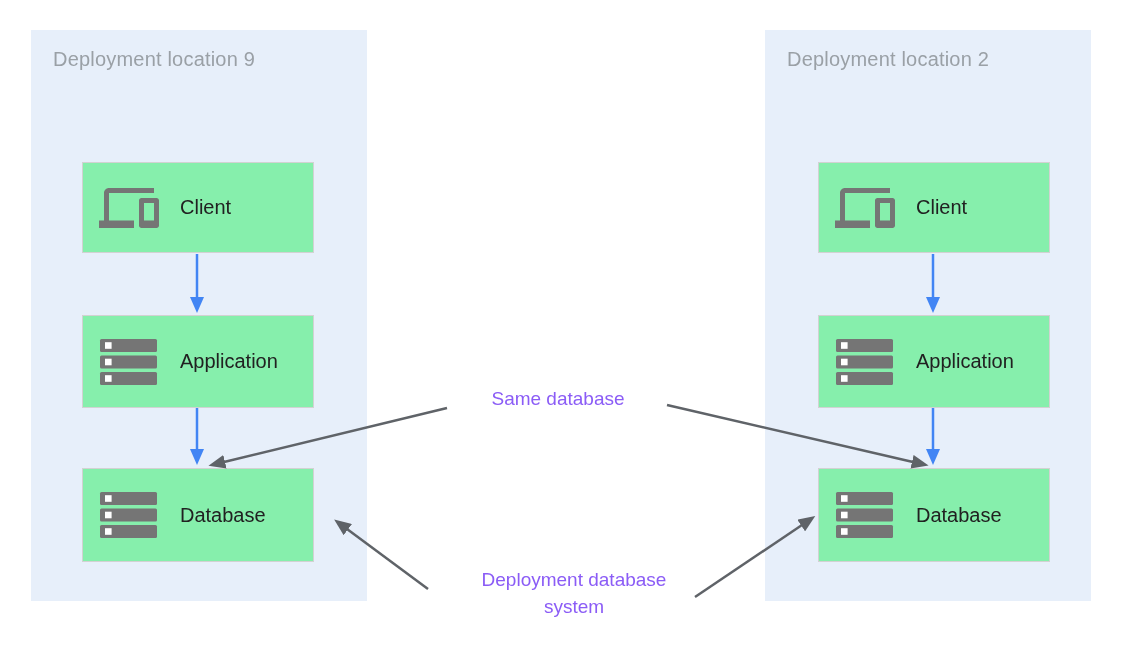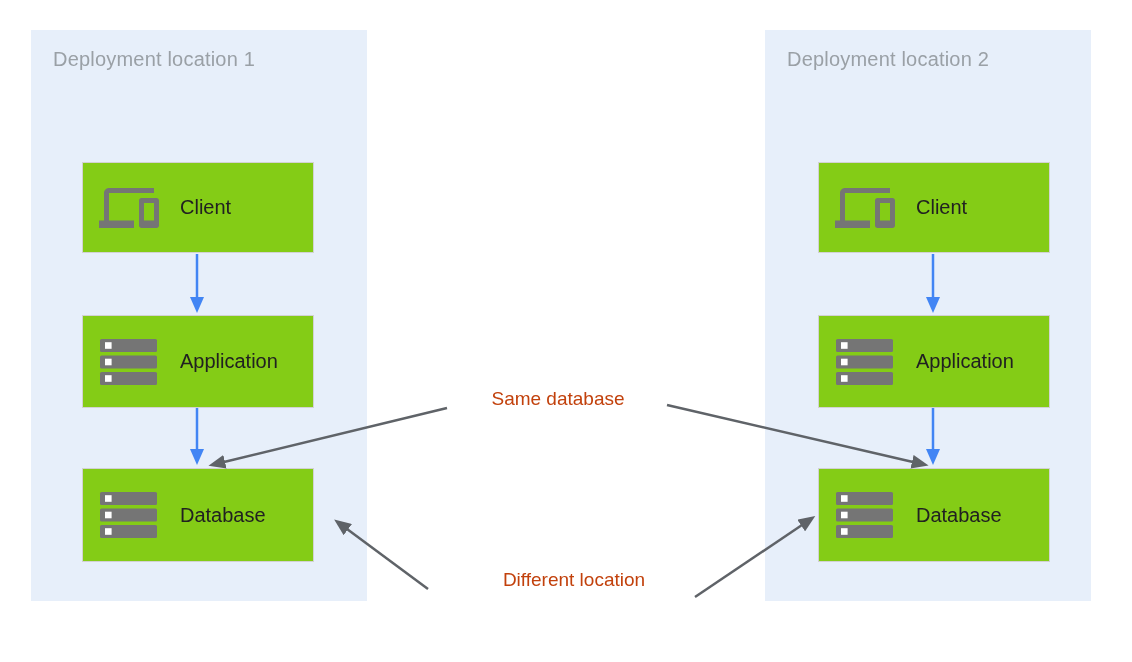--- a/index.html
+++ b/index.html
@@ -23,21 +23,21 @@
     left: 22px;
     top: 18px;
     font-size: 20px;
     letter-spacing: 0.2px;
     color: #9aa0a6;
     white-space: nowrap;
   }
   .node {
     position: absolute;
     width: 232px;
-    background: #84cc16;
+    background: #86efac;
     border: 1px solid #d2d2d2;
     box-sizing: border-box;
     display: flex;
     align-items: center;
     padding: 8px 15px;
     gap: 20px;
   }
   .icon { display: flex; align-items: center; justify-content: center; width: 62px; flex: 0 0 62px; }
   .icon svg { display: block; }
   .node-label {
@@ -48,30 +48,30 @@
   .overlay {
     position: absolute;
     left: 0; top: 0;
     pointer-events: none;
   }
   .annotation {
     position: absolute;
     text-align: center;
     font-size: 19px;
     line-height: 27px;
-    color: #c2410c;
+    color: #8b5cf6;
   }
 </style>
 </head>
 <body>
 
 <div class="stage">
 
   <section class="panel" style="left:31px;">
-    <div class="panel-title">Deployment location 1</div>
+    <div class="panel-title">Deployment location 9</div>
 
     <div class="node" style="left:51px; top:132px; height:91px;">
       <span class="icon">
         <svg width="60" height="40" viewBox="0 4 24 16" fill="#757575" xmlns="http://www.w3.org/2000/svg">
           <path d="M4 6h18V4H4c-1.1 0-2 .9-2 2v11H0v3h14v-3H4V6zm19 2h-6c-.55 0-1 .45-1 1v10c0 .55.45 1 1 1h6c.55 0 1-.45 1-1V9c0-.55-.45-1-1-1zm-1 9h-4v-7h4v7z"></path>
         </svg>
       </span>
       <span class="node-label">Client</span>
     </div>
 
@@ -180,16 +180,17 @@
     <line x1="667" y1="405" x2="913" y2="462" stroke="#5f6368" stroke-width="2.5" marker-end="url(#arrowGray)"></line>
     <line x1="428" y1="589" x2="347" y2="529" stroke="#5f6368" stroke-width="2.5" marker-end="url(#arrowGray)"></line>
     <line x1="695" y1="597" x2="802" y2="525" stroke="#5f6368" stroke-width="2.5" marker-end="url(#arrowGray)"></line>
   </svg>
 
   <div class="annotation" style="left:446px; top:385px; width:224px;">
     <div>Same database</div>
   </div>
 
   <div class="annotation" style="left:450px; top:566px; width:248px;">
-    <div>Different location</div>
+    <div>Deployment database</div>
+    <div>system</div>
   </div>
 
 </div>
 
 </body></html>

